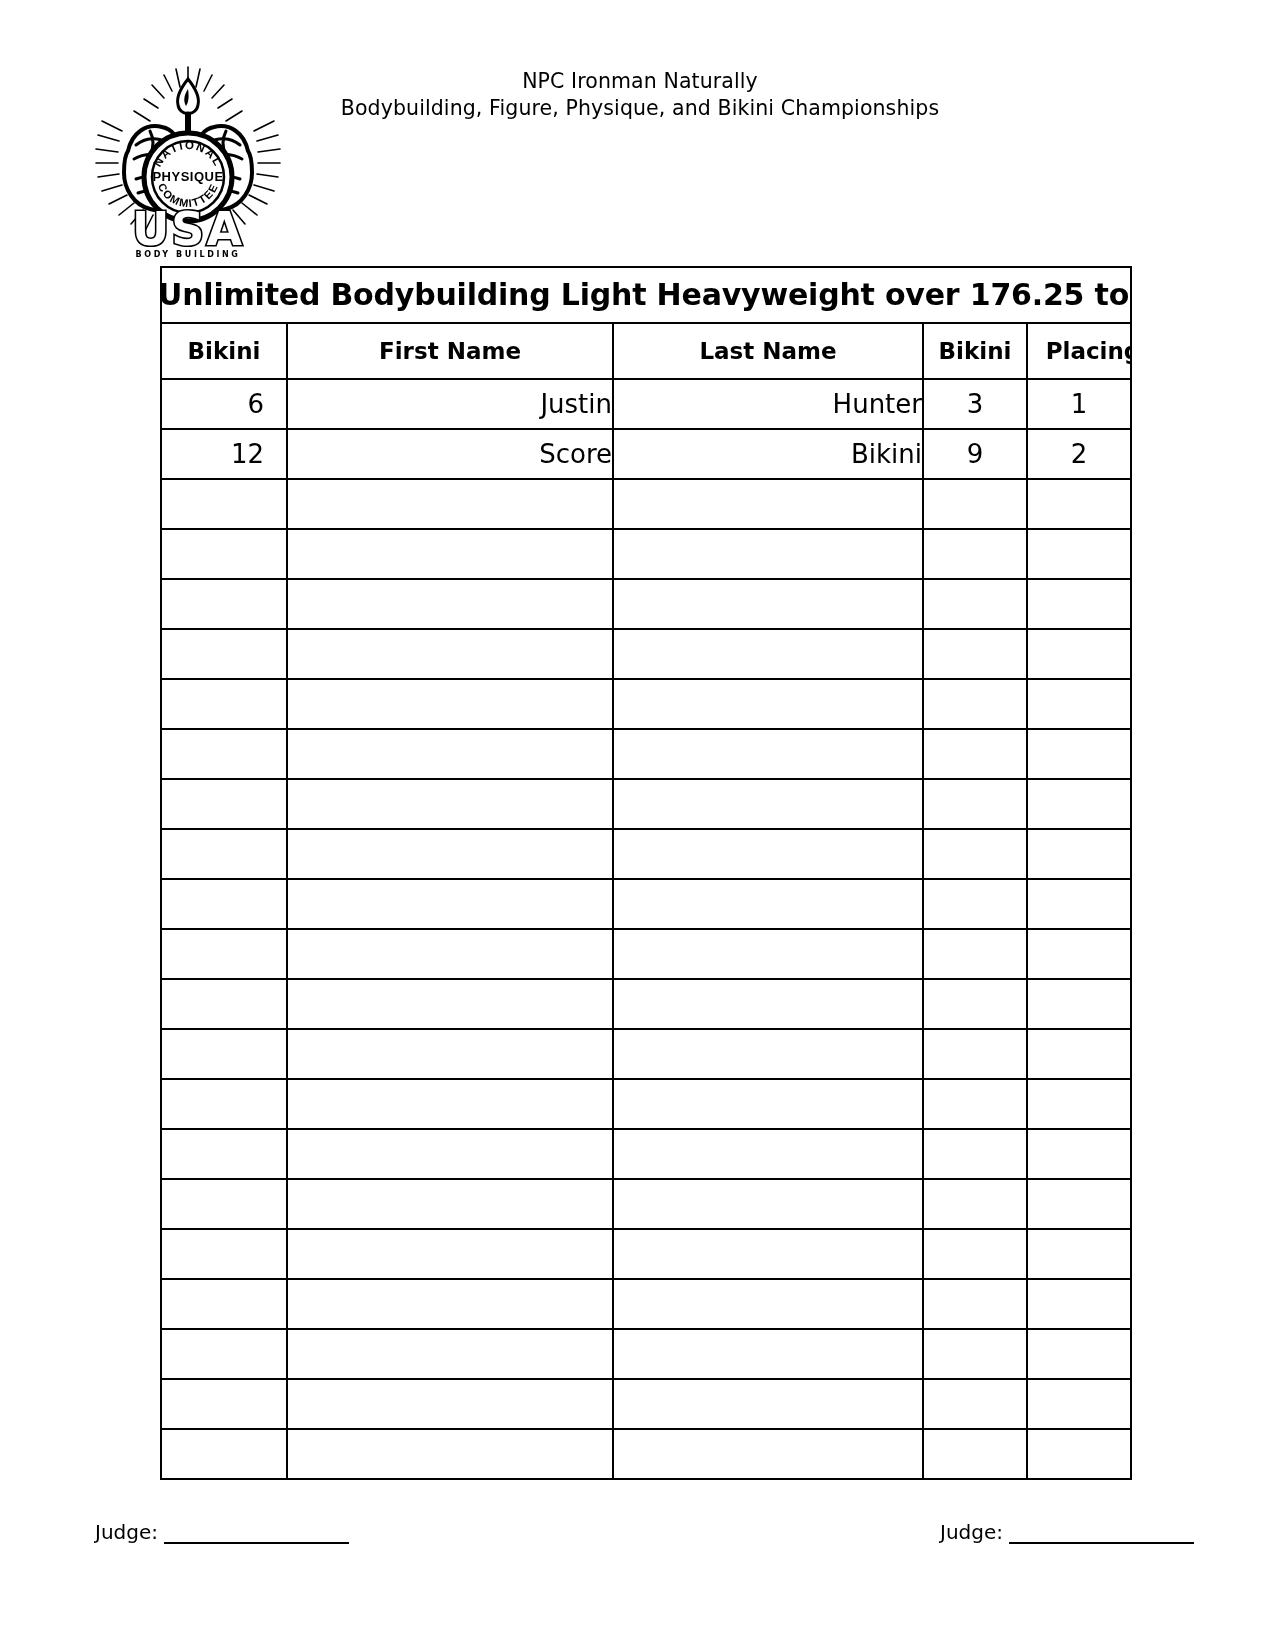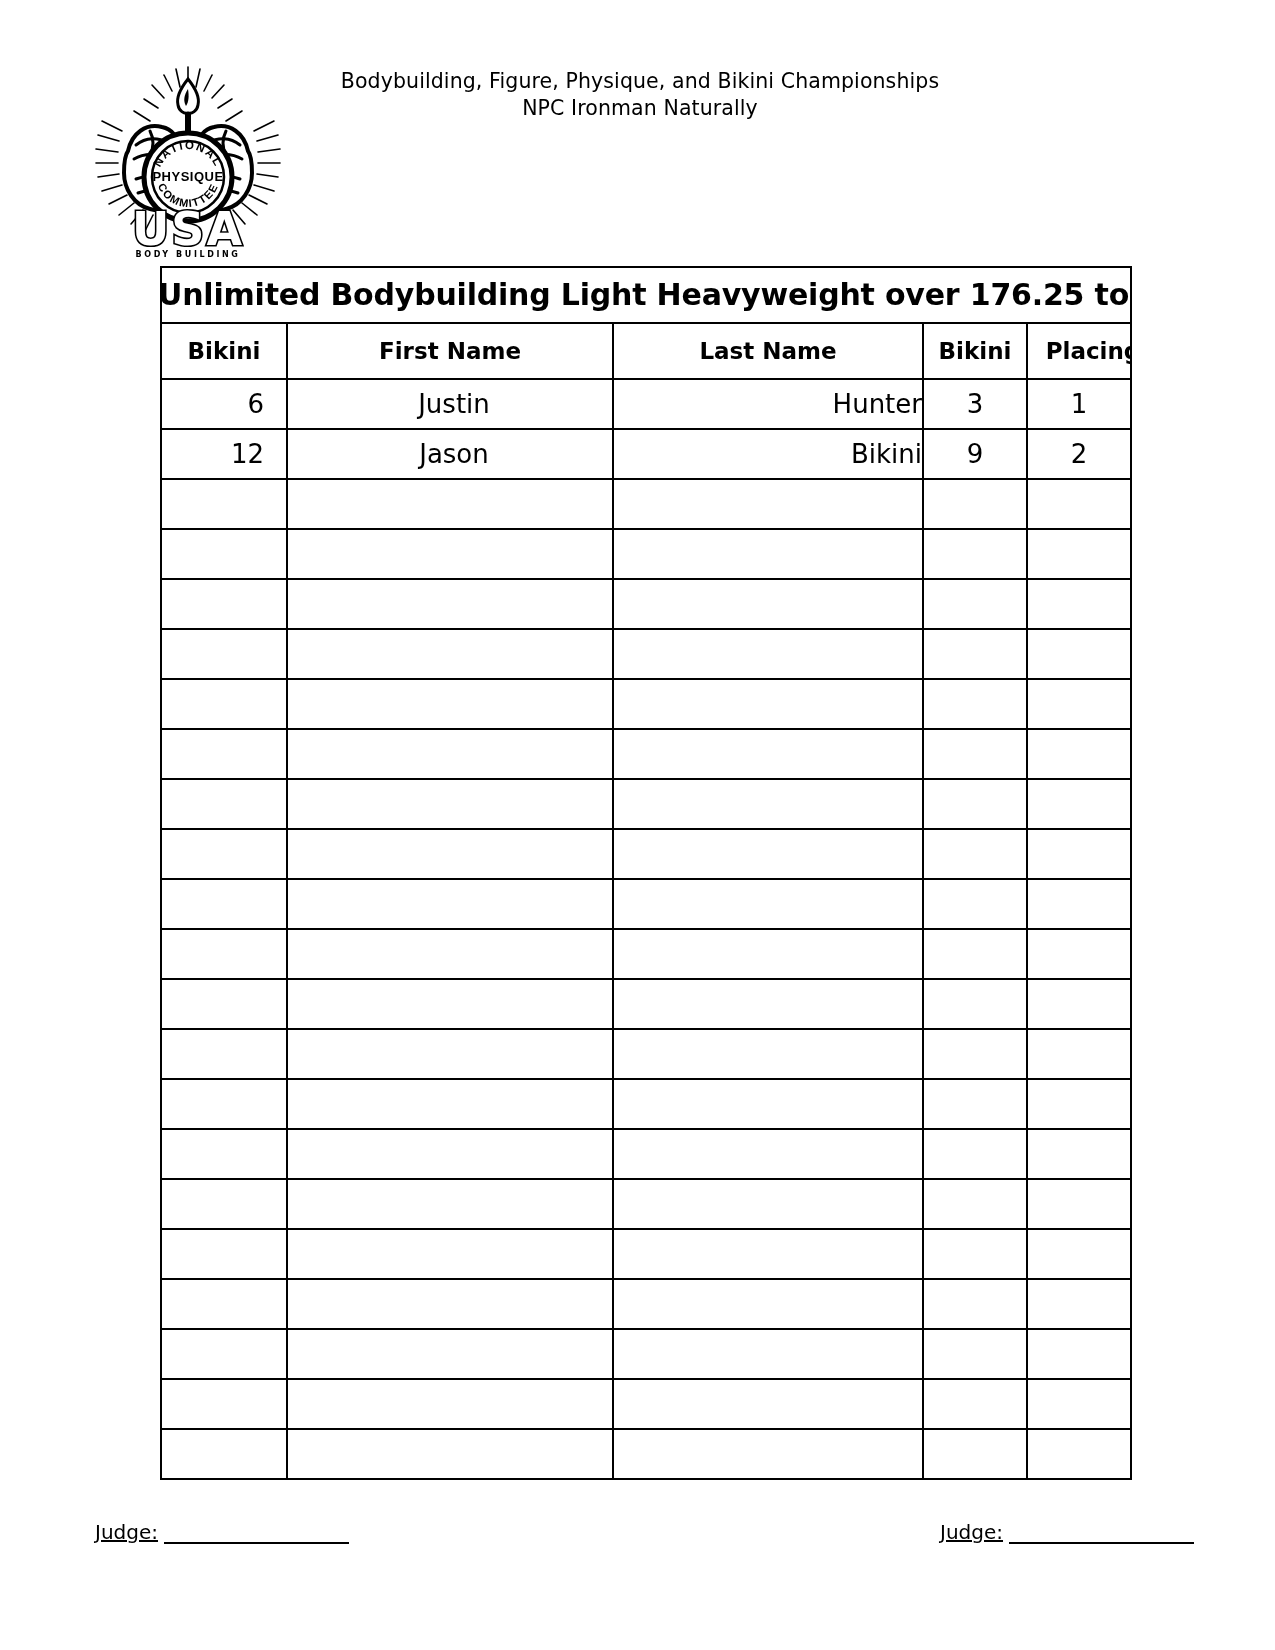--- a/index.html
+++ b/index.html
@@ -109,21 +109,21 @@
 
   
   .data-row td {
     height: 48px;
     font-size: 26px;
     vertical-align: middle;
     white-space: nowrap;
     overflow: hidden;
   }
   .c-number  { text-align: right;  padding-right: 22px !important; }
-  .c-first   { text-align: center;   padding-left: 8px !important; }
+  .c-first   { text-align: right;   padding-left: 8px !important; }
   .c-last    { text-align: right;   padding-left: 8px !important; }
   .c-score   { text-align: center; }
   .c-placing { text-align: center; }
 
   .empty-row td { height: 48px; }
 
   
   #judges {
     position: absolute;
     left: 0;
@@ -132,21 +132,21 @@
     height: 60px;
   }
   .judge-block {
     position: absolute;
     top: 0;
     font-size: 20px;
     white-space: nowrap;
     display: flex;
     align-items: flex-end;
   }
-  .judge-label { margin-right: 6px; text-decoration: underline; }
+  .judge-label { margin-right: 6px; }
   .judge-line {
     display: inline-block;
     width: 185px;
     border-bottom: 2px solid #000;
     height: 20px;
   }
   #judge-left  { left: 95px; }
   #judge-right { left: 940px; }
 </style>
 </head>
@@ -251,22 +251,22 @@
           <textPath href="#arcBot" startOffset="50%" text-anchor="middle">COMMITTEE</textPath>
         </text>
 
         <text x="100" y="190" font-family="&quot;DejaVu Sans&quot;, sans-serif" font-size="46" font-weight="bold" letter-spacing="2" text-anchor="middle" fill="#fff" stroke="#000" stroke-width="3.2" paint-order="stroke">USA</text>
         <text x="100" y="202" font-family="&quot;DejaVu Sans&quot;, sans-serif" font-size="8" font-weight="bold" letter-spacing="2.6" text-anchor="middle" fill="#000" stroke="none">BODY BUILDING</text>
       </g>
     </svg>
   </div>
 
   <div id="header-text">
+    <span class="line">NPC Ironman Naturally</span>
     <span class="line">Bodybuilding, Figure, Physique, and Bikini Championships</span>
-    <span class="line">NPC Ironman Naturally</span>
   </div>
 </div>
 
 <table id="score-table">
   <colgroup>
     <col style="width:126px">
     <col style="width:326px">
     <col style="width:310px">
     <col style="width:104px">
     <col style="width:104px">
@@ -288,21 +288,21 @@
     </tr>
   <tr class="data-row">
         <td class="c-number">6</td>
         <td class="c-first">Justin</td>
         <td class="c-last">Hunter</td>
         <td class="c-score">3</td>
         <td class="c-placing">1</td>
       </tr>
       <tr class="data-row">
         <td class="c-number">12</td>
-        <td class="c-first">Jason</td>
+        <td class="c-first">Score</td>
         <td class="c-last">Bikini</td>
         <td class="c-score">9</td>
         <td class="c-placing">2</td>
       </tr>
       <tr class="data-row empty-row">
         <td class="c-number"></td>
         <td class="c-first"></td>
         <td class="c-last"></td>
         <td class="c-score"></td>
         <td class="c-placing"></td>

